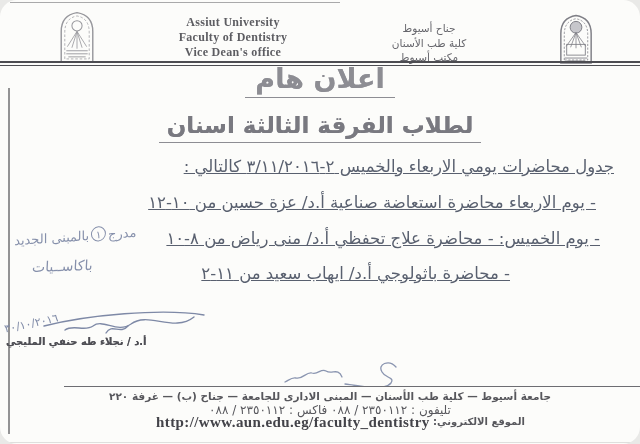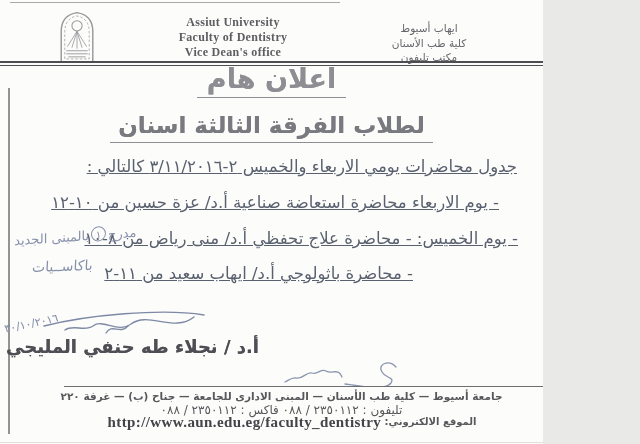--- a/index.html
+++ b/index.html
@@ -1,21 +1,22 @@
 <!DOCTYPE html>
 <html lang="ar"><head>
 <meta charset="utf-8">
 <style>
   * { margin:0; padding:0; box-sizing:border-box; }
   html,body { background:#e9e9e7; }
   .page {
-    position:relative; width:543px; height:444px;
+    position:relative; width:640px; height:444px;
     background:#fcfcfa; overflow:hidden;
     font-family:"DejaVu Sans", sans-serif;
     color:#5c6371;
+    border-radius:17px;
   }
   
   .edge-left  { position:absolute; left:8px; top:88px; bottom:10px; width:2px; background:#3c3c40; opacity:.55; }
   .edge-top   { position:absolute; left:10px; top:2px; width:330px; height:1px; background:#55555a; opacity:.5; }
   .edge-bottom{ position:absolute; left:0; bottom:1px; width:100%; height:1px; background:#9a9a9a; opacity:.3; }
 
   
   .logo { position:absolute; }
   .logo-left  { left:54px;  top:8px;  color:#97979c; }
   .logo-right { left:554px; top:9px;  color:#7f7f86; }
@@ -44,21 +45,21 @@
   .title2 span {
     display:inline-block; font-size:23px; font-weight:bold; color:#797980;
     letter-spacing:.5px; padding:8px 8px 4px; border-bottom:1.5px solid #8d8d93;
     text-shadow:0 0 .6px #9d9da2;
   }
 
   
   .bline { position:absolute; direction:rtl; font-size:16.5px; color:#59606f; white-space:nowrap;text-decoration:underline; }
   .b-intro { top:157px; right:26px; }
   .b-wed   { top:193px; right:44px; }
-  .b-thu   { top:229px; right:25px;margin-left:19px; }
+  .b-thu   { top:229px; right:40px;margin-left:19px; }
   .b-path  { top:264px; right:130px; }
 
   
   .hand {
     position:absolute; direction:rtl; color:#8690ab; font-size:13px;
     white-space:nowrap; transform:rotate(-4deg) skewX(-4deg);
   }
   .note1 { left:14px; top:228px; }
   .note2 { left:32px; top:258px; font-size:14px; transform:rotate(-2deg) skewX(-5deg); letter-spacing:1px; }
   .circle-num {
@@ -73,21 +74,21 @@
     font-size:14.5px; font-weight:bold; color:#4e4e54; letter-spacing:.5px;
     text-shadow:0 0 .5px #6e6e74;
   }
   .sig-svg  { position:absolute; left:42px; top:306px; }
   .sig-date {
     position:absolute; left:4px; top:317px; direction:rtl; color:#7e89a6;
     font-size:11px; transform:rotate(-12deg); white-space:nowrap;
   }
   .sig-name {
     position:absolute; left:6px; top:336px; direction:rtl;
-    font-size:18px; font-weight:bold; color:#4e4e54;
+    font-size:10px; font-weight:bold; color:#4e4e54;
     text-shadow:0 0 .5px #6e6e74; white-space:nowrap;
   }
 
   
   .scribble-svg { position:absolute; left:282px; top:358px; }
   .f-rule { position:absolute; left:64px; right:0; top:386px; height:1px; background:#6d6d72; }
   .f-line { position:absolute; left:30px; right:10px; text-align:center; direction:rtl; color:#57575c; }
   .f-addr { top:390px; font-size:10.5px; font-weight:bold; letter-spacing:.2px; }
   .f-tel  { top:403px; font-size:12px; }
   .f-web  { top:414px; font-size:10px; font-weight:bold; }
@@ -122,23 +123,23 @@
     </svg>
   </div>
 
   <div class="hdr-en">
     <div>Assiut University</div>
     <div>Faculty of Dentistry</div>
     <div>Vice Dean's office</div>
   </div>
 
   <div class="hdr-ar">
-    <div>ايهاب أسيوط</div>
+    <div>جناح أسيوط</div>
     <div>كلية طب الأسنان</div>
-    <div>مكتب تليفون</div>
+    <div>مكتب أسيوط</div>
   </div>
 
   <div class="logo logo-right">
     <svg width="44" height="58" viewBox="0 0 45 55">
       <path d="M7 53 V23 Q7 7 22.5 4.5 Q38 7 38 23 V53 Z" fill="none" stroke="currentColor" stroke-width="1.5"></path>
       <path d="M10.5 50 V24 Q10.5 10 22.5 7.8 Q34.5 10 34.5 24 V50 Z" fill="none" stroke="currentColor" stroke-width="0.8" stroke-dasharray="2.2 1.6"></path>
       <circle cx="22.5" cy="16.5" r="6" fill="#c6c6cb" stroke="currentColor" stroke-width="1"></circle>
       <g stroke="currentColor" stroke-width="0.8">
         <line x1="22.5" y1="22" x2="12.5" y2="36"></line>
           <line x1="22.5" y1="22" x2="17" y2="37"></line>

